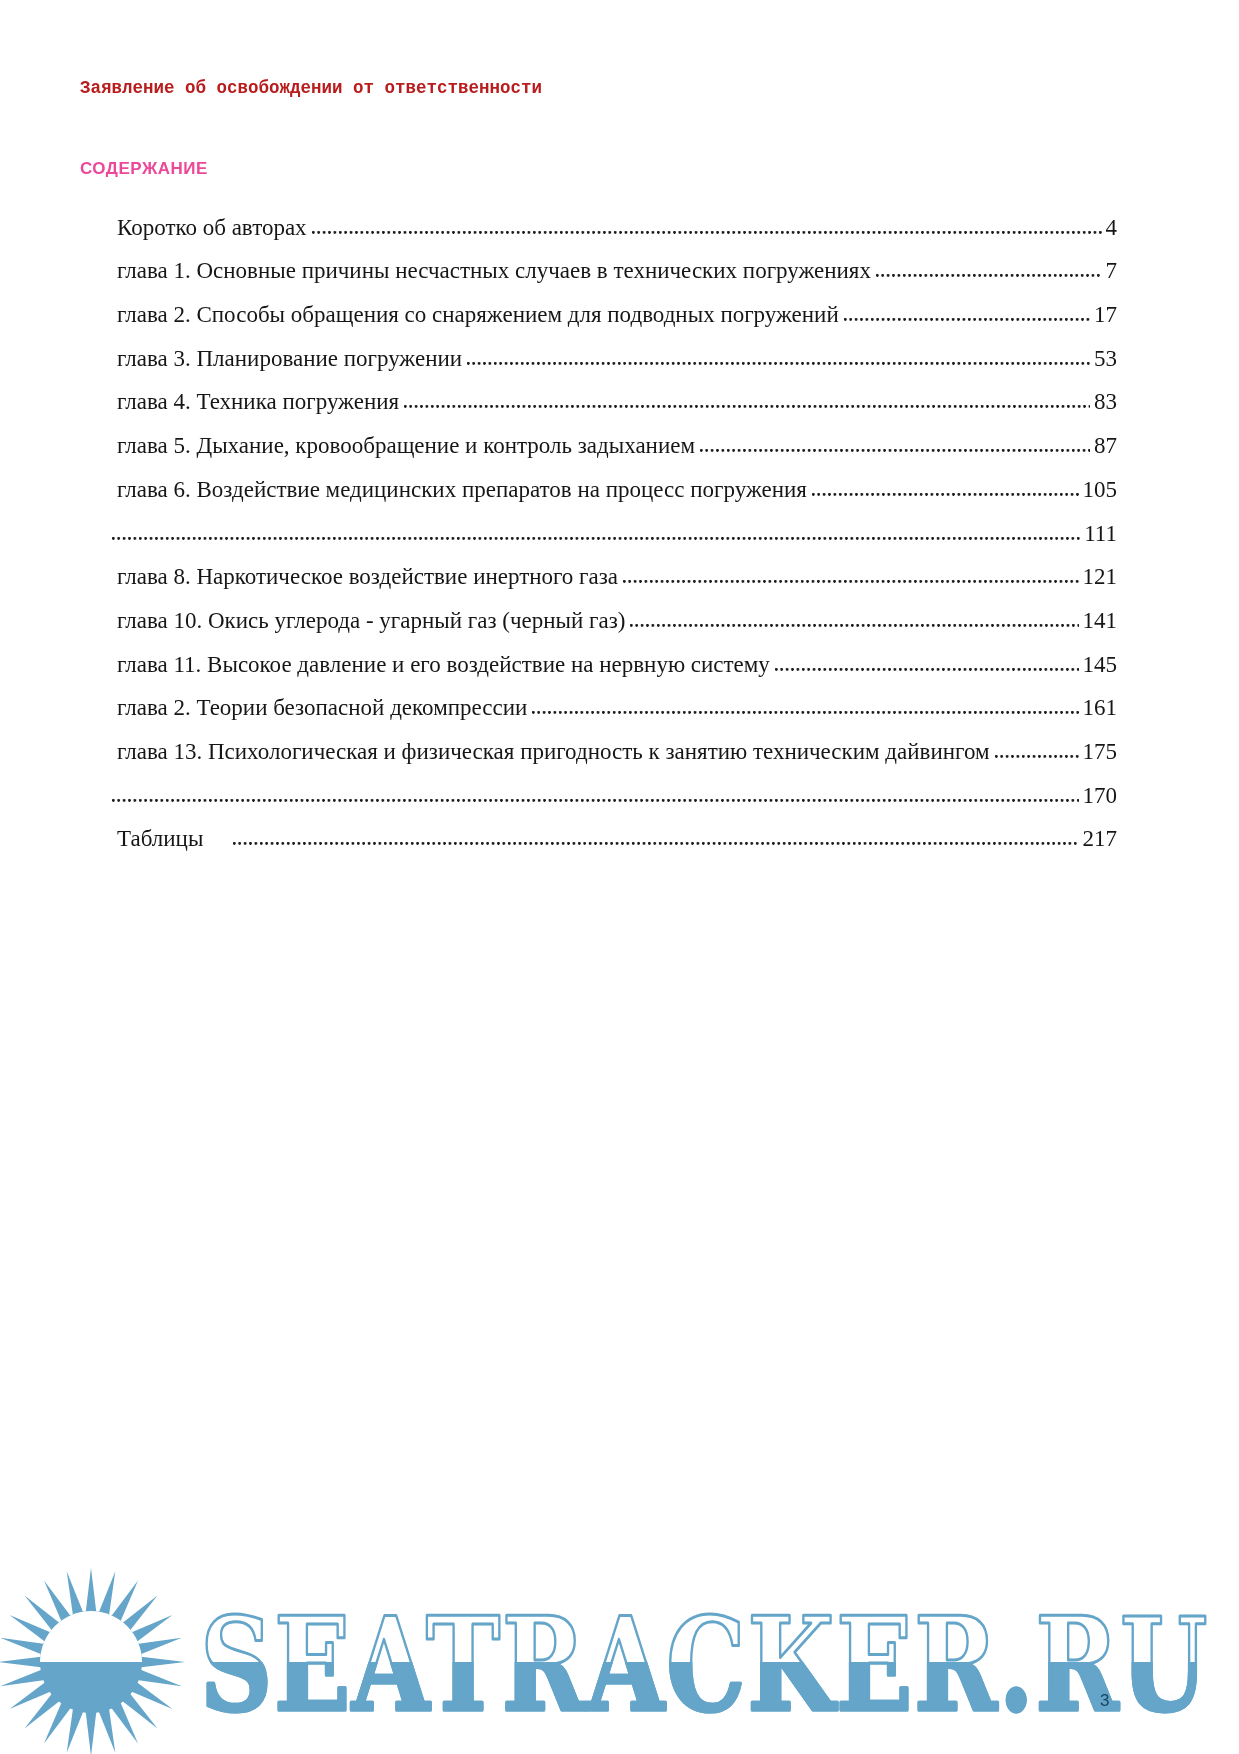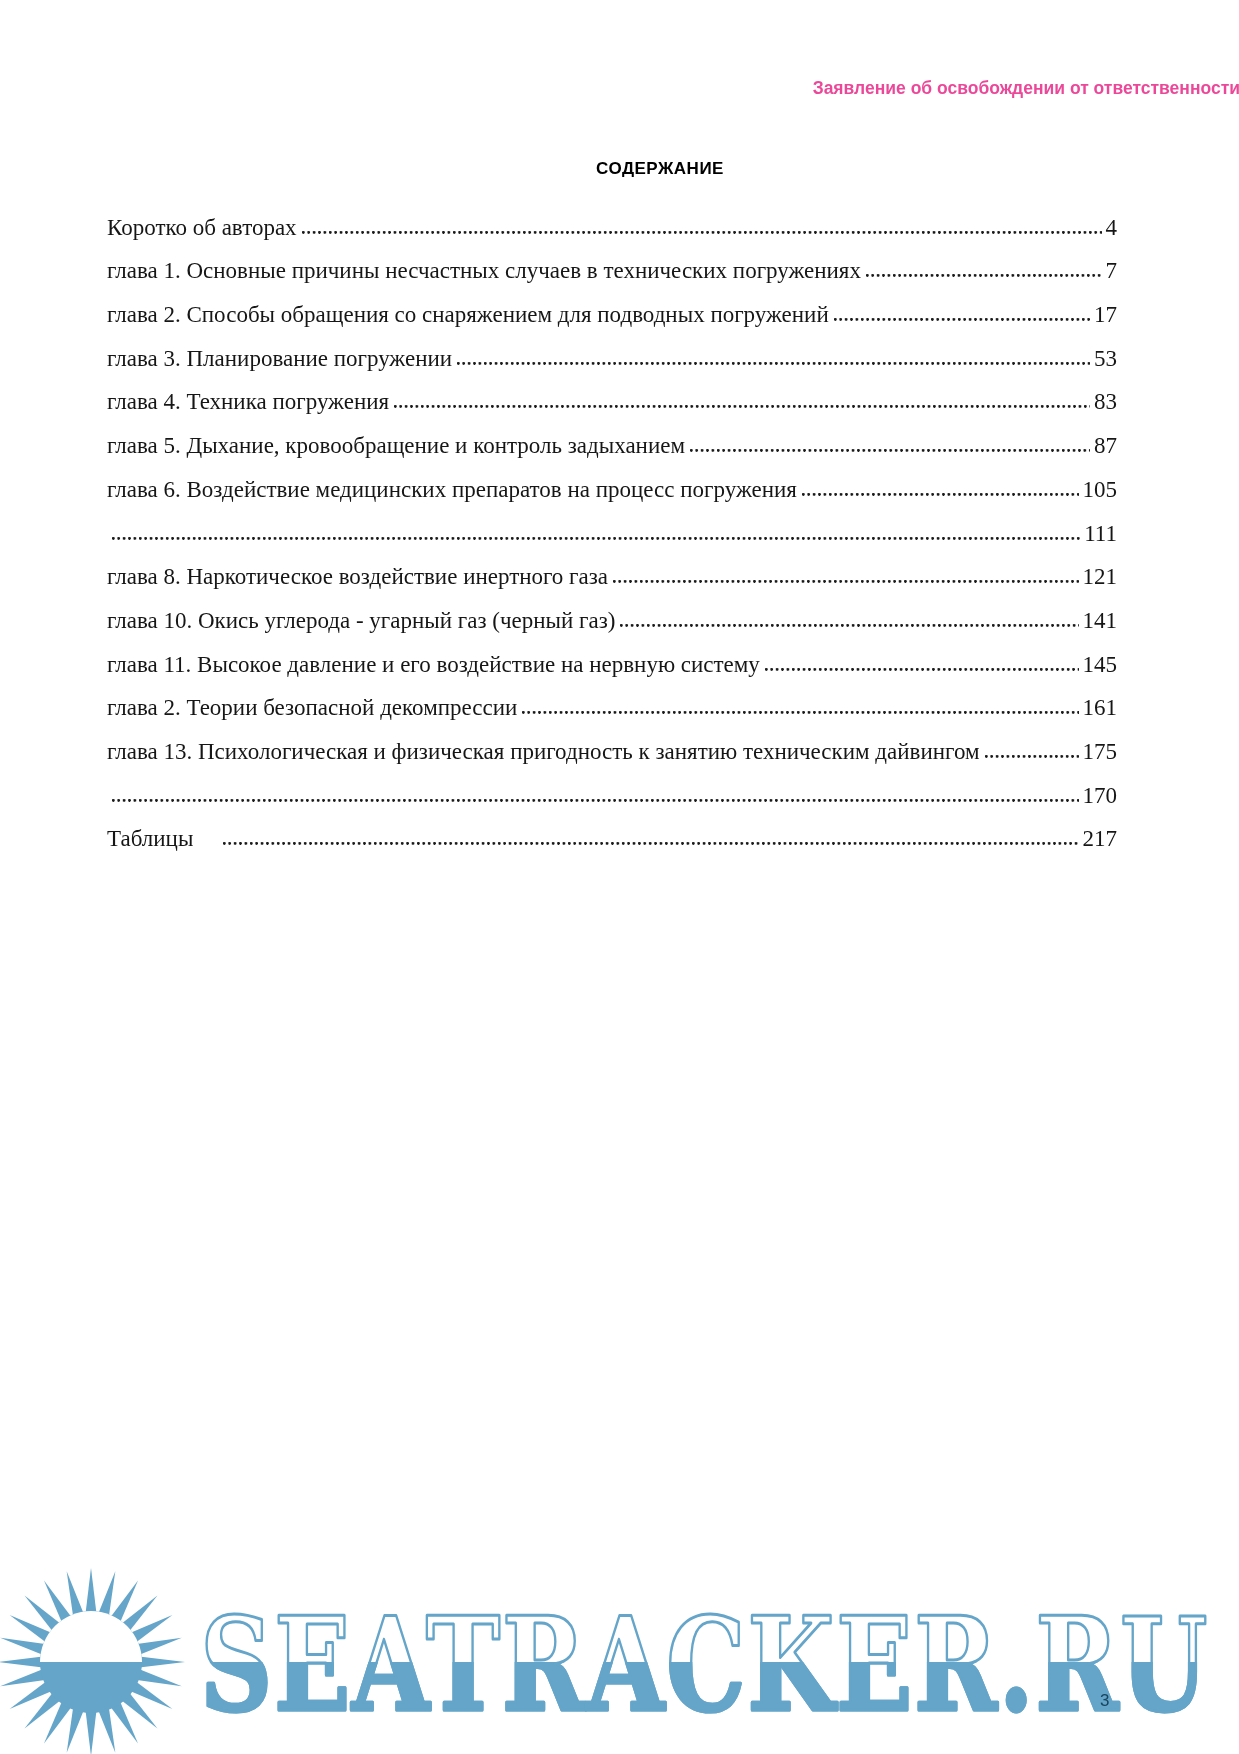--- a/index.html
+++ b/index.html
@@ -6,40 +6,40 @@
   body {
     width: 1239px; height: 1754px;
     position: relative; overflow: hidden;
     font-family: "Liberation Serif", "DejaVu Serif", serif;
     color: #161616;
   }
   .page { position: absolute; inset: 0; background: #ffffff; }
 
   .doc-header {
     position: absolute; top: 78px; left: 80px; width: 1160px;
-    text-align: right;
-    font-family: Liberation Sans, sans-serif;
-    font-size: 17.5px; font-weight: bold; color: #ec4899;
+    text-align: left;
+    font-family: Liberation Mono, monospace;
+    font-size: 17.5px; font-weight: bold; color: #b91c1c;
   }
   .toc-title {
     position: absolute; top: 159px; left: 80px; width: 1160px;
-    text-align: center;
+    text-align: left;
     font-family: "Liberation Sans", "DejaVu Sans", sans-serif;
-    font-size: 17px; font-weight: bold; letter-spacing: 0.5px; color: #000000;
+    font-size: 17px; font-weight: bold; letter-spacing: 0.5px; color: #ec4899;
   }
 
   .toc {
     position: absolute; top: 197px; left: 107px; width: 1010px;
   }
   .toc-row {
     display: flex; align-items: flex-end;
     height: 43.7px;
     font-size: 23px; line-height: 26px;
   }
-  .toc-label { white-space: nowrap; }
+  .toc-label { white-space: nowrap; margin-left: 10px; }
   .toc-page  { white-space: nowrap; }
   .toc-leader {
     flex: 1 1 auto; min-width: 6px;
     align-self: flex-end;
     height: 3px; margin: 0 4px 7px 5px;
     background-image: radial-gradient(circle at 1.3px 1.4px, #1a1a1a 1.15px, transparent 1.6px);
     background-size: 5.4px 3px;
     background-repeat: repeat-x;
     background-position: left bottom;
   }

